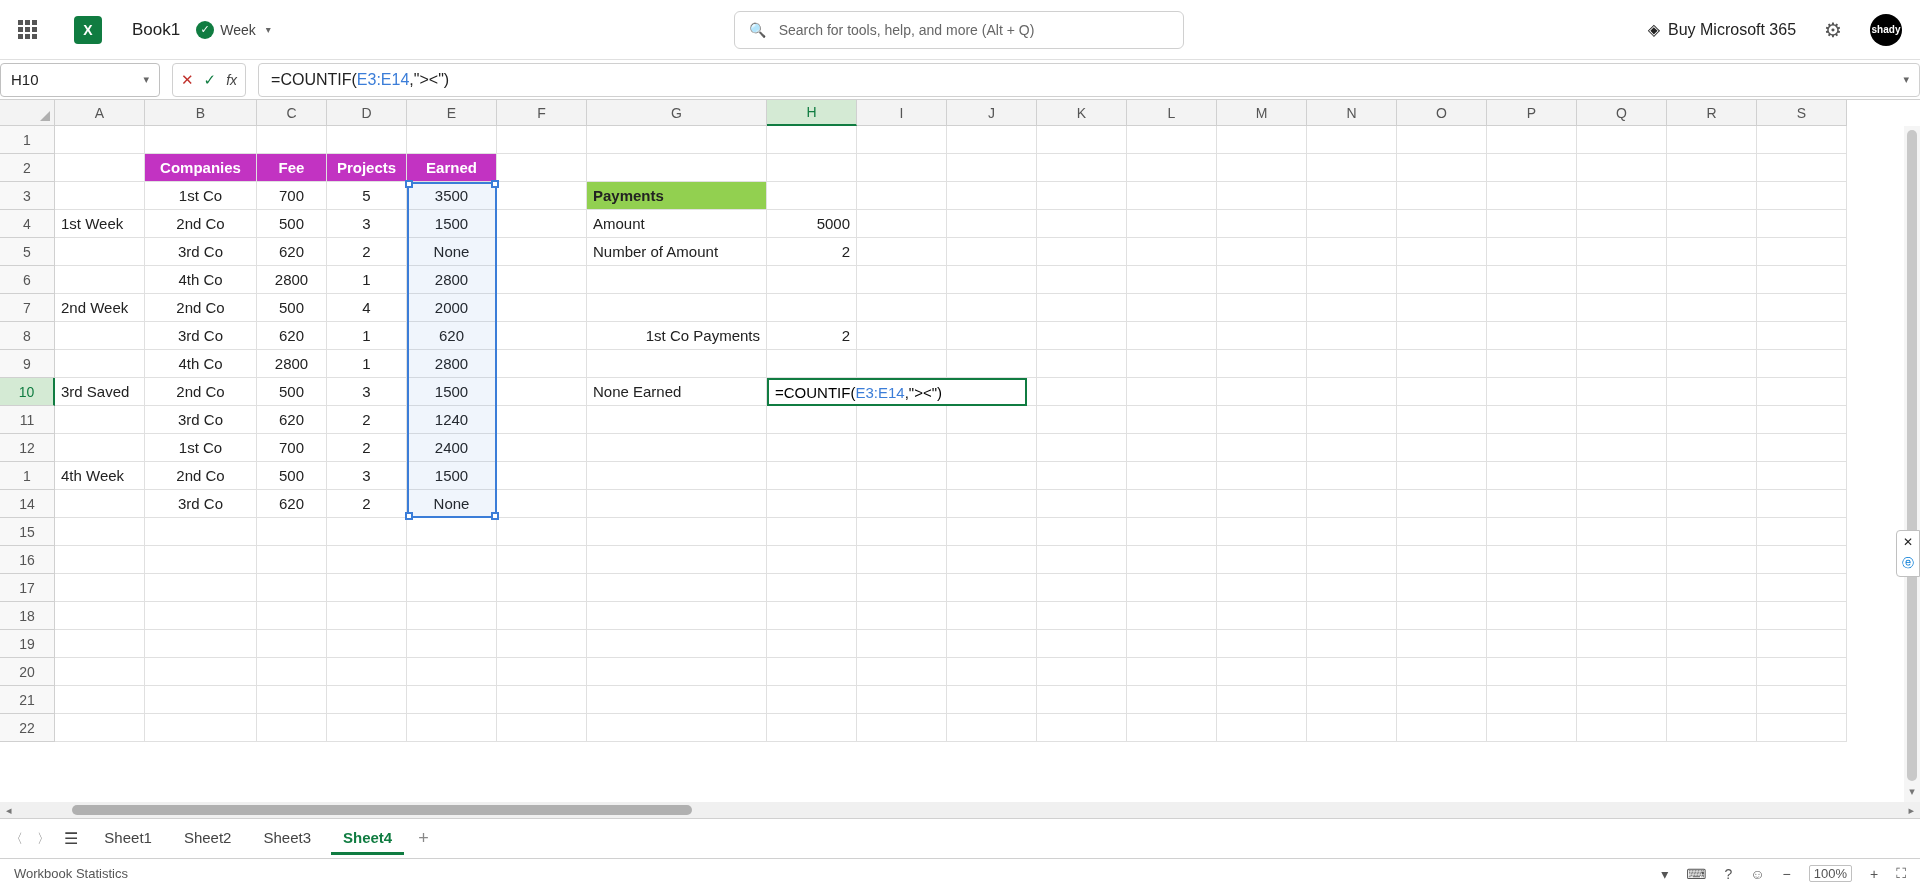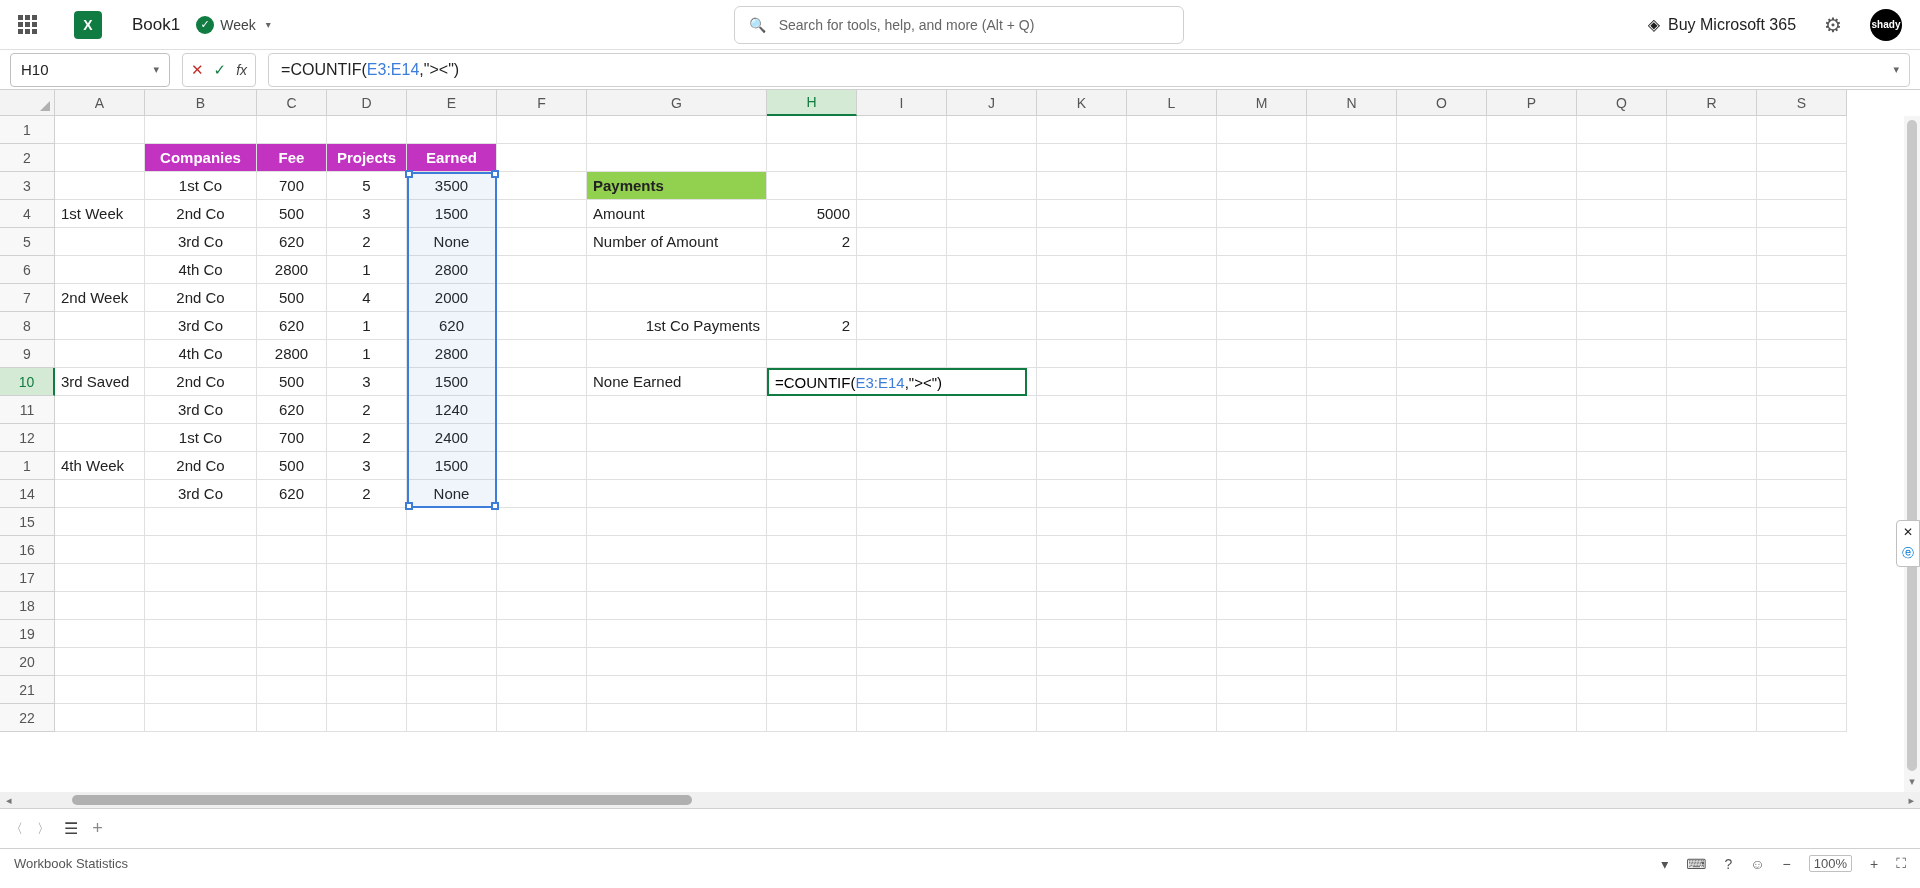--- a/index.html
+++ b/index.html
@@ -1,37 +1,37 @@
 <!DOCTYPE html>
 <html><head>
 <meta charset="utf-8">
 <style>
 * { margin:0; padding:0; box-sizing:border-box; font-family:"Segoe UI",Arial,sans-serif; }
 body { width:1920px; height:888px; background:#fff; overflow:hidden; font-size:14px; color:#222; }
 
 
-.titlebar { height:50px; display:flex; align-items:center; padding:0 18px; border-bottom:1px solid #e0e0e0; }
+.titlebar { height:60px; display:flex; align-items:center; padding:0 18px; border-bottom:1px solid #e0e0e0; }
 .app-grid-icon { width:20px; height:20px; display:grid; grid-template-columns:repeat(3,5px); grid-template-rows:repeat(3,5px); gap:2px; margin-right:36px; }
 .app-grid-icon span { background:#555; }
 .excel-badge { width:28px; height:28px; background:#107c41; color:#fff; display:flex; align-items:center; justify-content:center; font-weight:bold; font-size:14px; border-radius:4px; margin-right:30px; position:relative; }
 .excel-badge::before { content:"X"; }
 .book-title { font-size:17px; margin-right:16px; }
 .saved-wrap { display:flex; align-items:center; gap:6px; color:#444; }
 .saved-check { width:18px; height:18px; border-radius:50%; background:#107c41; display:flex; align-items:center; justify-content:center; color:#fff; font-size:11px; }
 .chev-down { font-size:10px; color:#666; margin-left:4px; }
 .titlebar-spacer { flex:1; display:flex; justify-content:center; }
 .search-box { width:450px; height:38px; border:1px solid #d0d0d0; border-radius:6px; display:flex; align-items:center; padding:0 14px; gap:12px; color:#666; }
 .title-right { display:flex; align-items:center; gap:28px; }
 .diamond { font-size:16px; }
 .buy365 { font-size:16px; }
 .gear { font-size:20px; color:#555; }
 .avatar { width:32px; height:32px; border-radius:50%; background:#000; color:#fff; display:flex; align-items:center; justify-content:center; font-size:10px; font-weight:bold; }
 
 
-.formula-row { height:40px; display:flex; align-items:center; padding:6px 10px; gap:12px; border-bottom:1px solid #d0d0d0; }
+.formula-row { height:40px; display:flex; align-items:center; padding:6px 0; gap:12px; border-bottom:1px solid #d0d0d0; }
 .namebox { width:160px; height:34px; border:1px solid #c0c0c0; border-radius:4px; display:flex; align-items:center; padding:0 10px; justify-content:space-between; font-size:15px; }
 .namebox .chev { font-size:11px; color:#666; }
 .fb-icons { display:flex; align-items:center; gap:10px; border:1px solid #d0d0d0; border-radius:4px; padding:4px 8px; height:34px; }
 .fb-icons .x { color:#c0302b; font-size:15px; }
 .fb-icons .ck { color:#107c41; font-size:15px; }
 .fb-icons .fx { font-style:italic; font-size:14px; color:#444; }
 .formula-input { flex:1; height:34px; border:1px solid #d0d0d0; border-radius:4px; padding:0 12px; display:flex; align-items:center; font-size:16px; position:relative; }
 .formula-input .chev-expand { position:absolute; right:10px; font-size:11px; color:#666; }
 
 
@@ -688,20 +688,26 @@
   <div class="side-float">
     <span style="font-size:12px;">✕</span>
     <span style="font-size:12px;color:#0078d4;">ⓔ</span>
   </div>
 </div>
 
 <div class="tabs-row">
   <span class="arr">〈</span>
   <span class="arr">〉</span>
   <span class="hamb">☰</span>
+  <div id="sheet-tabs" style="display:flex;gap:8px;">
+      <div class="tab">Sheet1</div>
+      <div class="tab">Sheet2</div>
+      <div class="tab">Sheet3</div>
+      <div class="tab active">Sheet4</div>
+    </div>
   <span class="add-tab">+</span>
 </div>
 
 <div class="status-bar">
   <span>Workbook Statistics</span>
   <div class="status-right">
     <span class="ic">▾</span>
     <span class="ic">⌨</span>
     <span class="ic">?</span>
     <span class="ic">☺</span>

